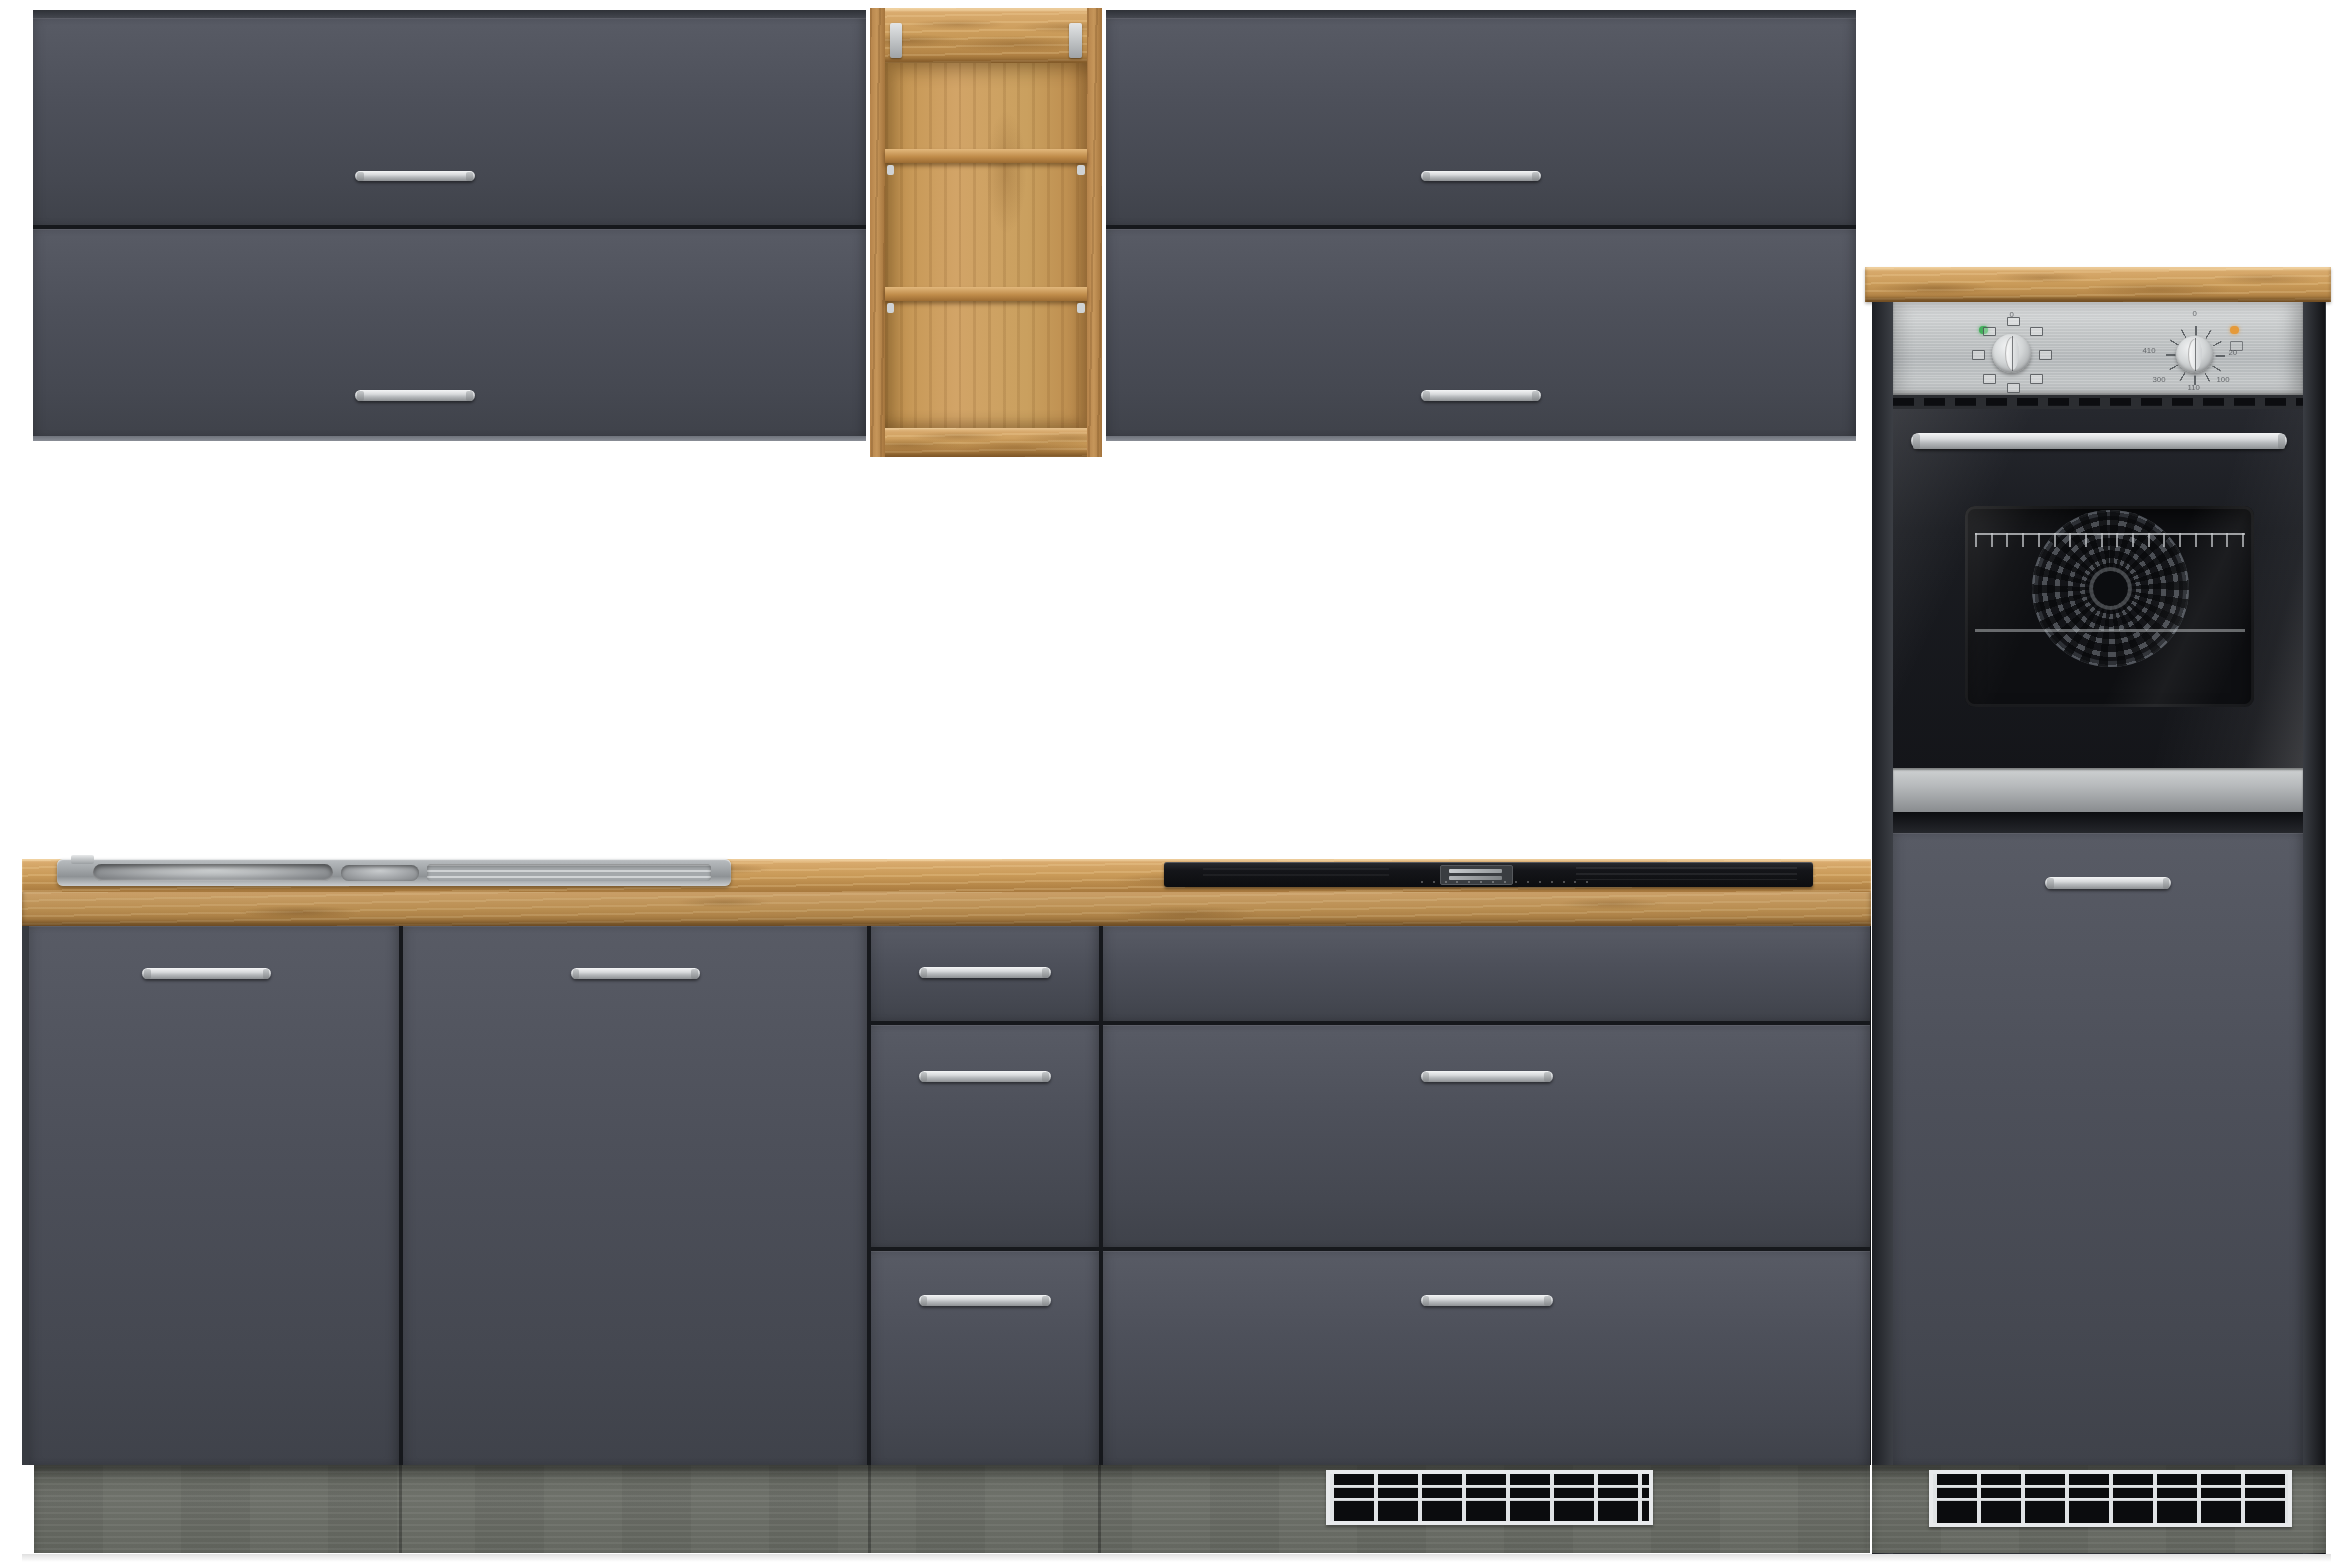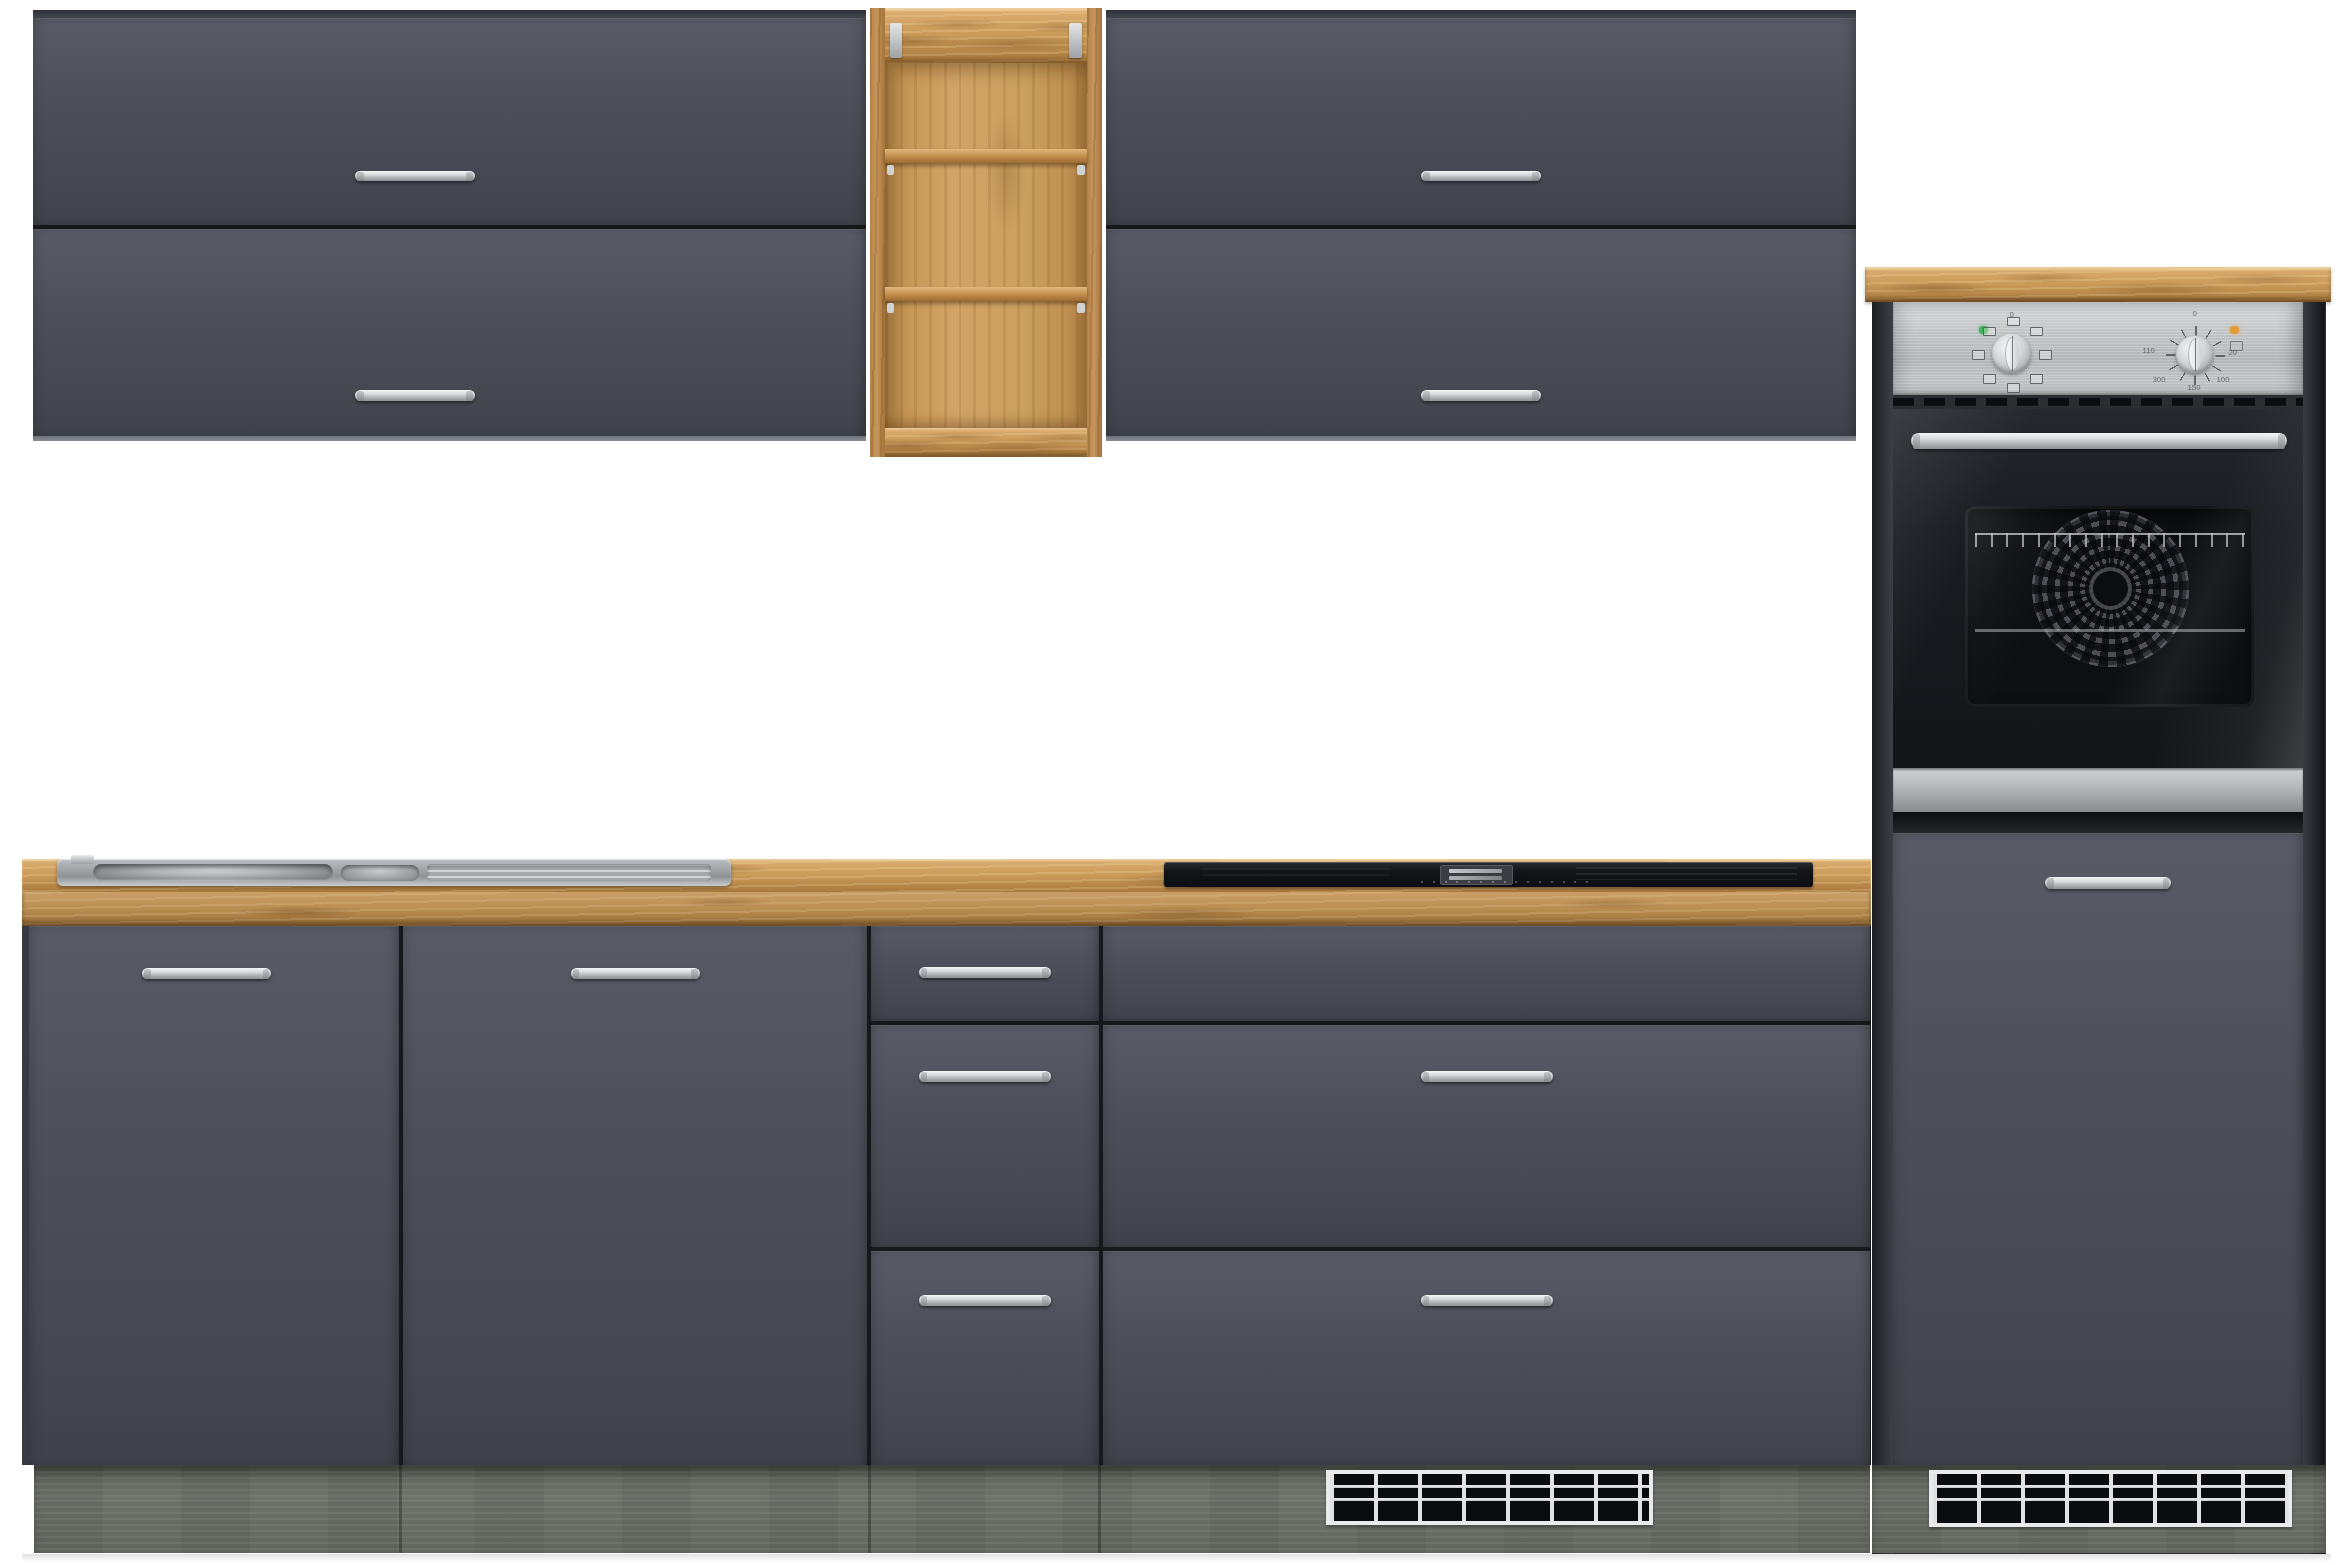--- a/index.html
+++ b/index.html
@@ -152,23 +152,23 @@
           <div class="abs fn-icon" style="left:114px;top:81px;"></div>
           <div class="abs fn-icon" style="left:90px;top:72px;"></div>
           <div class="abs fn-icon" style="left:79px;top:48px;"></div>
           <div class="abs fn-icon" style="left:90px;top:24.5px;"></div>
           <div class="abs knob" style="left:99px;top:32px;width:39px;height:39px;"></div>
 
           <div class="abs tick-ring" style="left:269px;top:19.6px;width:67px;height:67px;"></div>
           <span class="abs tiny-label" style="left:299px;top:7.8px;">0</span>
           <span class="abs tiny-label" style="left:335px;top:47px;">20</span>
           <span class="abs tiny-label" style="left:323px;top:74px;">100</span>
-          <span class="abs tiny-label" style="left:294px;top:82px;">150</span>
+          <span class="abs tiny-label" style="left:294px;top:82px;">110</span>
           <span class="abs tiny-label" style="left:259px;top:74px;">300</span>
-          <span class="abs tiny-label" style="left:249px;top:45px;">110</span>
+          <span class="abs tiny-label" style="left:249px;top:45px;">410</span>
           <div class="abs knob" style="left:283px;top:34px;width:37px;height:37px;"></div>
 
           <div class="abs" style="left:337px;top:23.5px;width:8.8px;height:8.8px;border-radius:50%;background:var(--indicator-orange,#e59a3a);box-shadow:0 0 3.9px rgba(229,154,58,.8);"></div>
           <div class="abs" style="left:337px;top:39px;width:10.8px;height:7.8px;border:1px solid rgba(70,74,78,.6);border-radius:1px;"></div>
         </div>
 
         <div class="abs" style="left:0;top:93px;width:410px;height:13.7px;background-color:#2b2d31;
              background-image:repeating-linear-gradient(90deg,#0c0d10 0 20.6px, transparent 20.6px 31px);
              background-size:100% 7.8px;background-position:0 2.9px;background-repeat:no-repeat;"></div>
 

